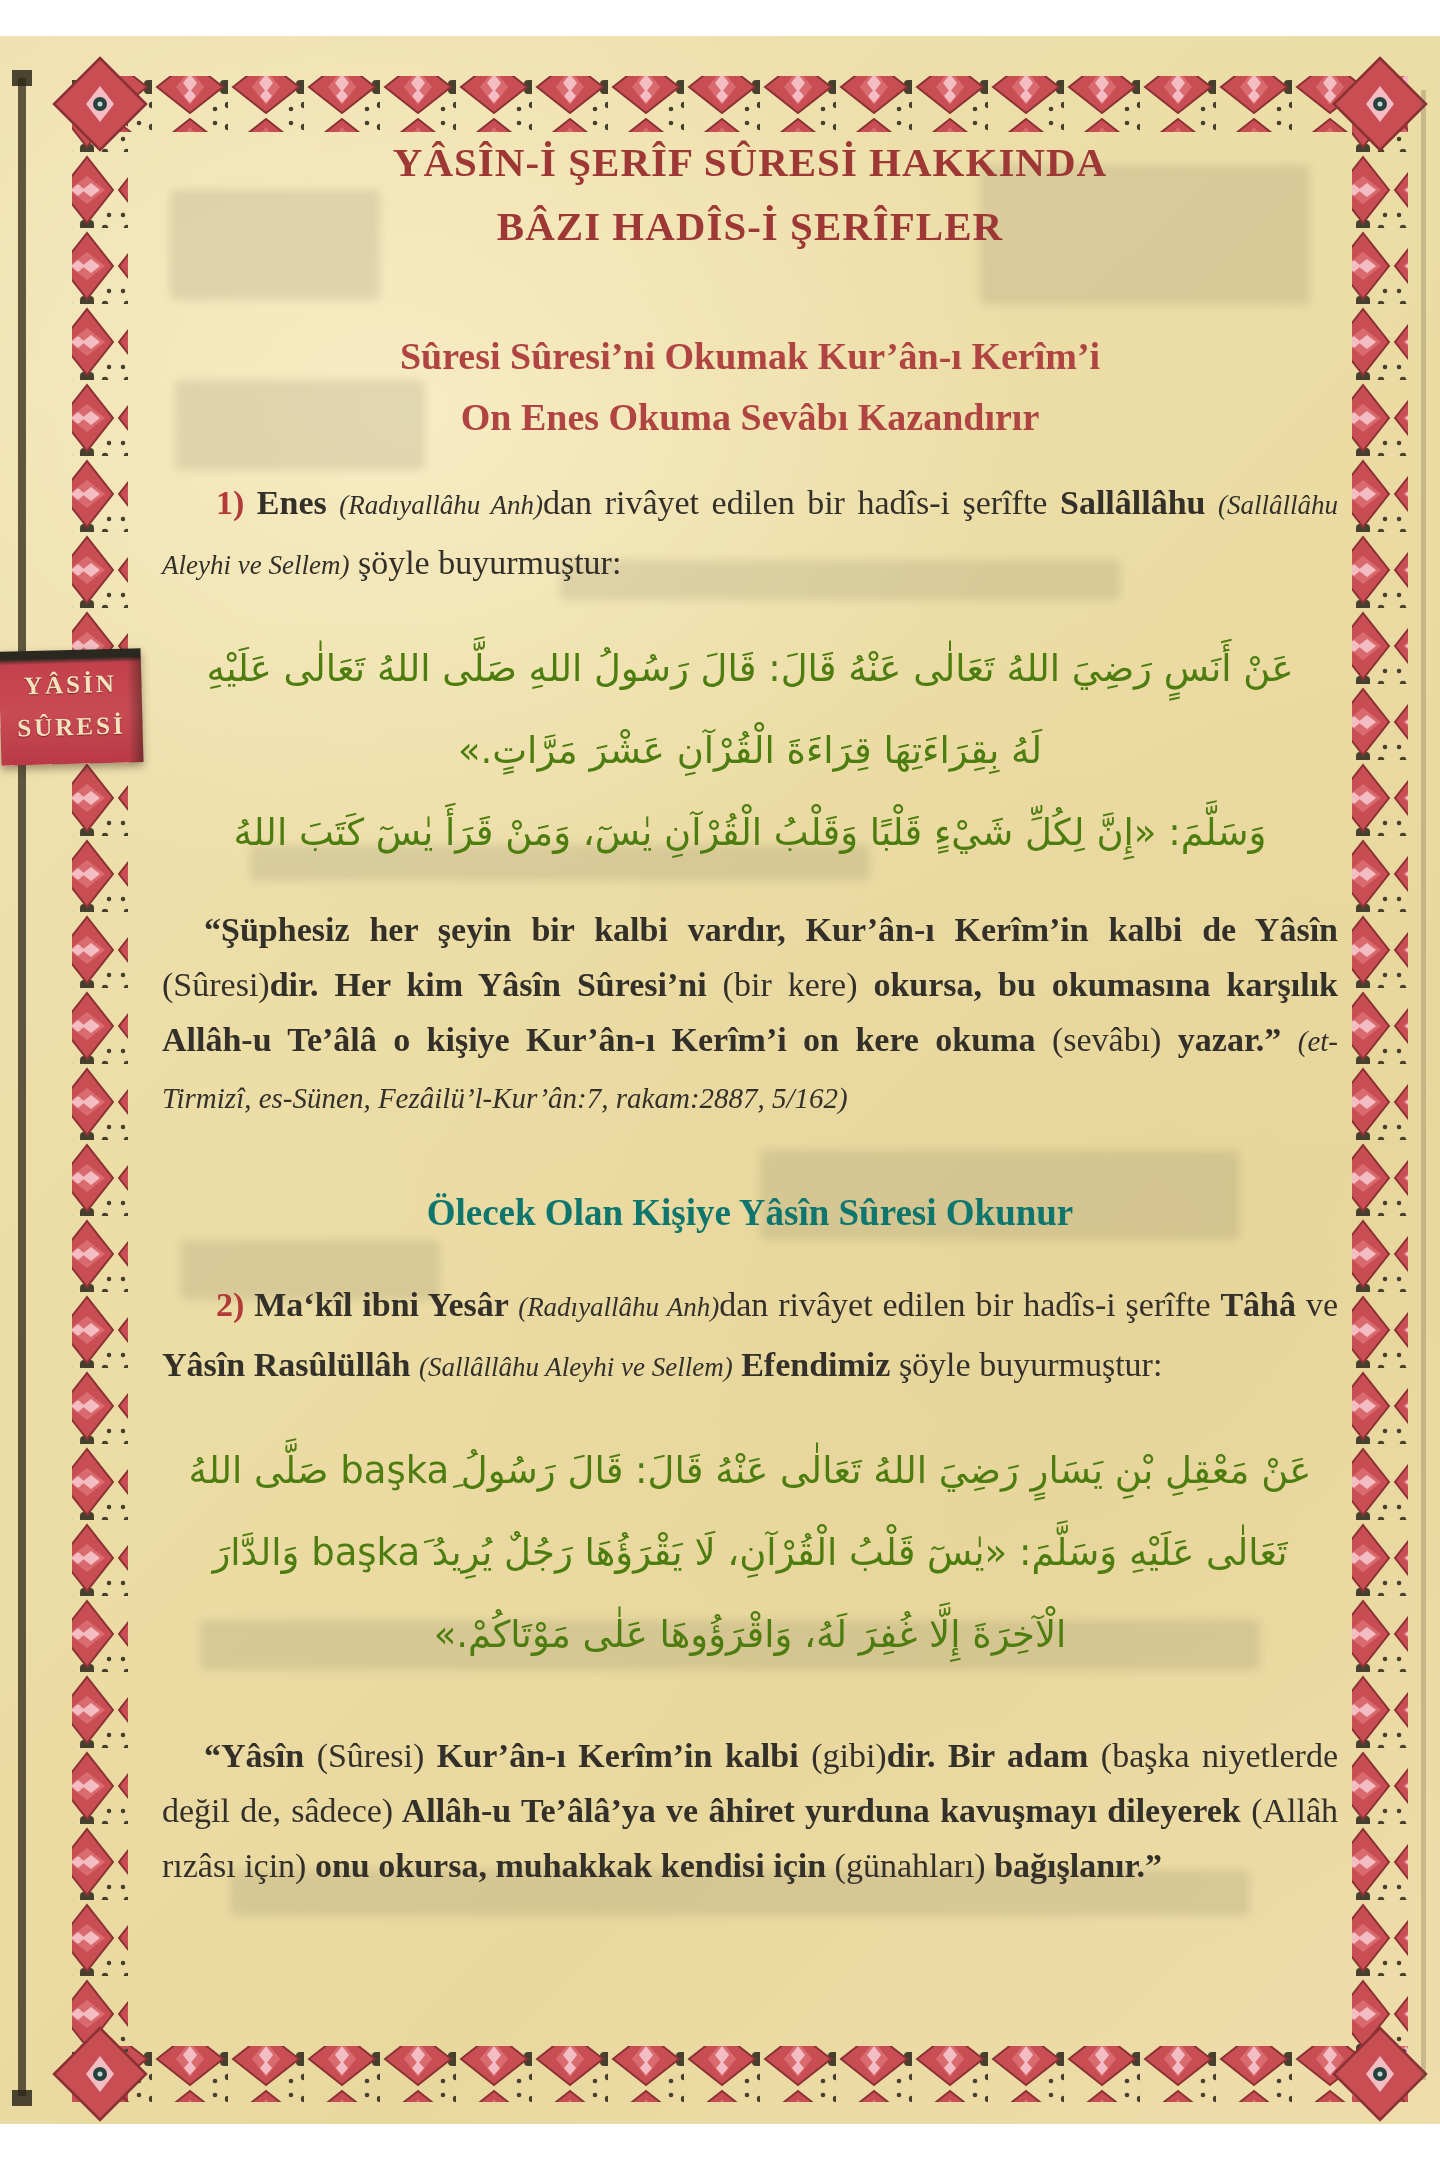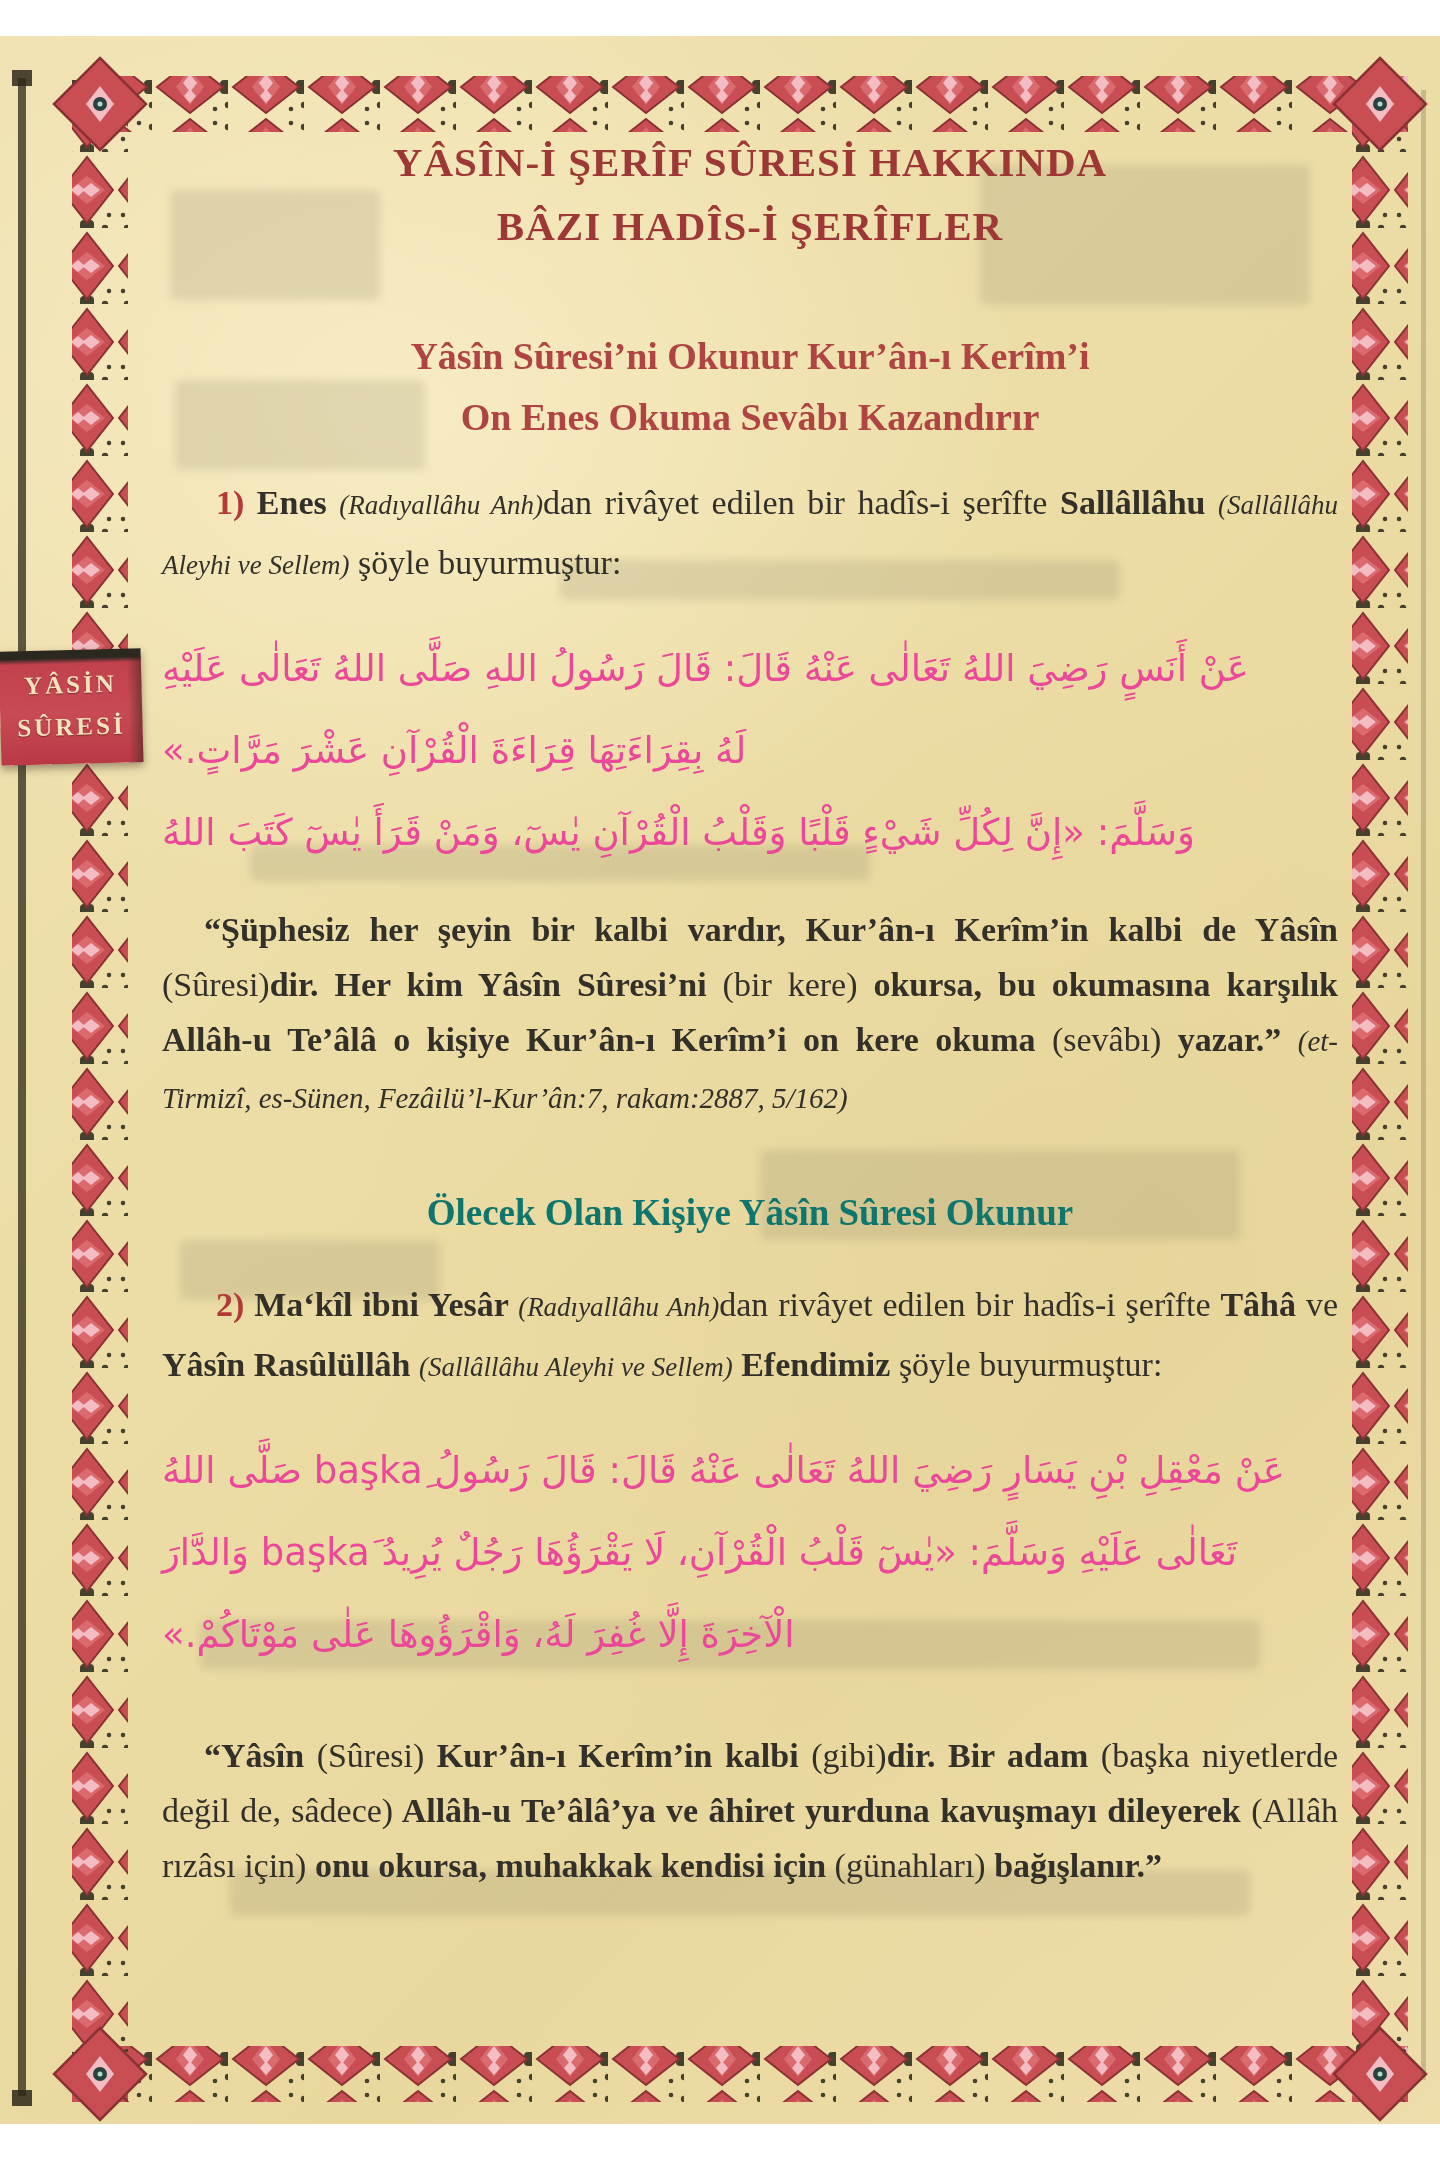--- a/index.html
+++ b/index.html
@@ -59,22 +59,22 @@
     font-size:34px;line-height:57px;text-align:justify;text-indent:54px;
     margin-top:26px;
   }
   .seg-num{color:#b23a38;font-weight:bold;}
   .seg-b{font-weight:bold;}
   .seg-r{font-weight:normal;}
   .seg-i{font-style:italic;font-size:27px;}
   .seg-c{font-style:italic;font-weight:normal;font-size:29px;}
 
   .arabic{
-    direction:rtl;text-align:left;margin-top:34px;
-    font-family:"DejaVu Sans",sans-serif;color:#ec4899;
+    direction:rtl;text-align:center;margin-top:34px;
+    font-family:"DejaVu Sans",sans-serif;color:#4d7c0f;
   }
   .arabic .arabic-line{font-size:37px;line-height:82px;}
 
   .translation{
     font-size:34px;line-height:55px;text-align:justify;text-indent:42px;
     margin-top:28px;font-weight:bold;
   }
   .section-heading{
     text-align:center;color:#0f766e;font-weight:bold;
     font-size:37px;line-height:46px;margin-top:64px;
@@ -170,21 +170,21 @@
 </div>
 
 <div class="content">
 
   <div class="title">
     <div>YÂSÎN-İ ŞERÎF SÛRESİ HAKKINDA</div>
     <div>BÂZI HADÎS-İ ŞERÎFLER</div>
   </div>
 
   <div class="subtitle">
-    <div>Yâsîn Sûresi’ni Okunur Kur’ân-ı Kerîm’i</div>
+    <div>Sûresi Sûresi’ni Okumak Kur’ân-ı Kerîm’i</div>
     <div>On Enes Okuma Sevâbı Kazandırır</div>
   </div>
 
   <p class="para"><span class="seg-num">1) </span><span class="seg-b">Enes </span><span class="seg-i">(Radıyallâhu Anh)</span><span class="seg-r">dan rivâyet edilen bir hadîs-i şerîfte </span><span class="seg-b">Sallâllâhu </span><span class="seg-i">(Sallâllâhu Aleyhi ve Sellem)</span><span class="seg-r"> şöyle buyurmuştur:</span></p>
 
   <div class="arabic">
       <div class="arabic-line">عَنْ أَنَسٍ رَضِيَ اللهُ تَعَالٰى عَنْهُ قَالَ: قَالَ رَسُولُ اللهِ صَلَّى اللهُ تَعَالٰى عَلَيْهِ</div>
       <div class="arabic-line">لَهُ بِقِرَاءَتِهَا قِرَاءَةَ الْقُرْآنِ عَشْرَ مَرَّاتٍ.»</div>
       <div class="arabic-line">وَسَلَّمَ: «إِنَّ لِكُلِّ شَيْءٍ قَلْبًا وَقَلْبُ الْقُرْآنِ يٰسٓ، وَمَنْ قَرَأَ يٰسٓ كَتَبَ اللهُ</div>
     </div>

